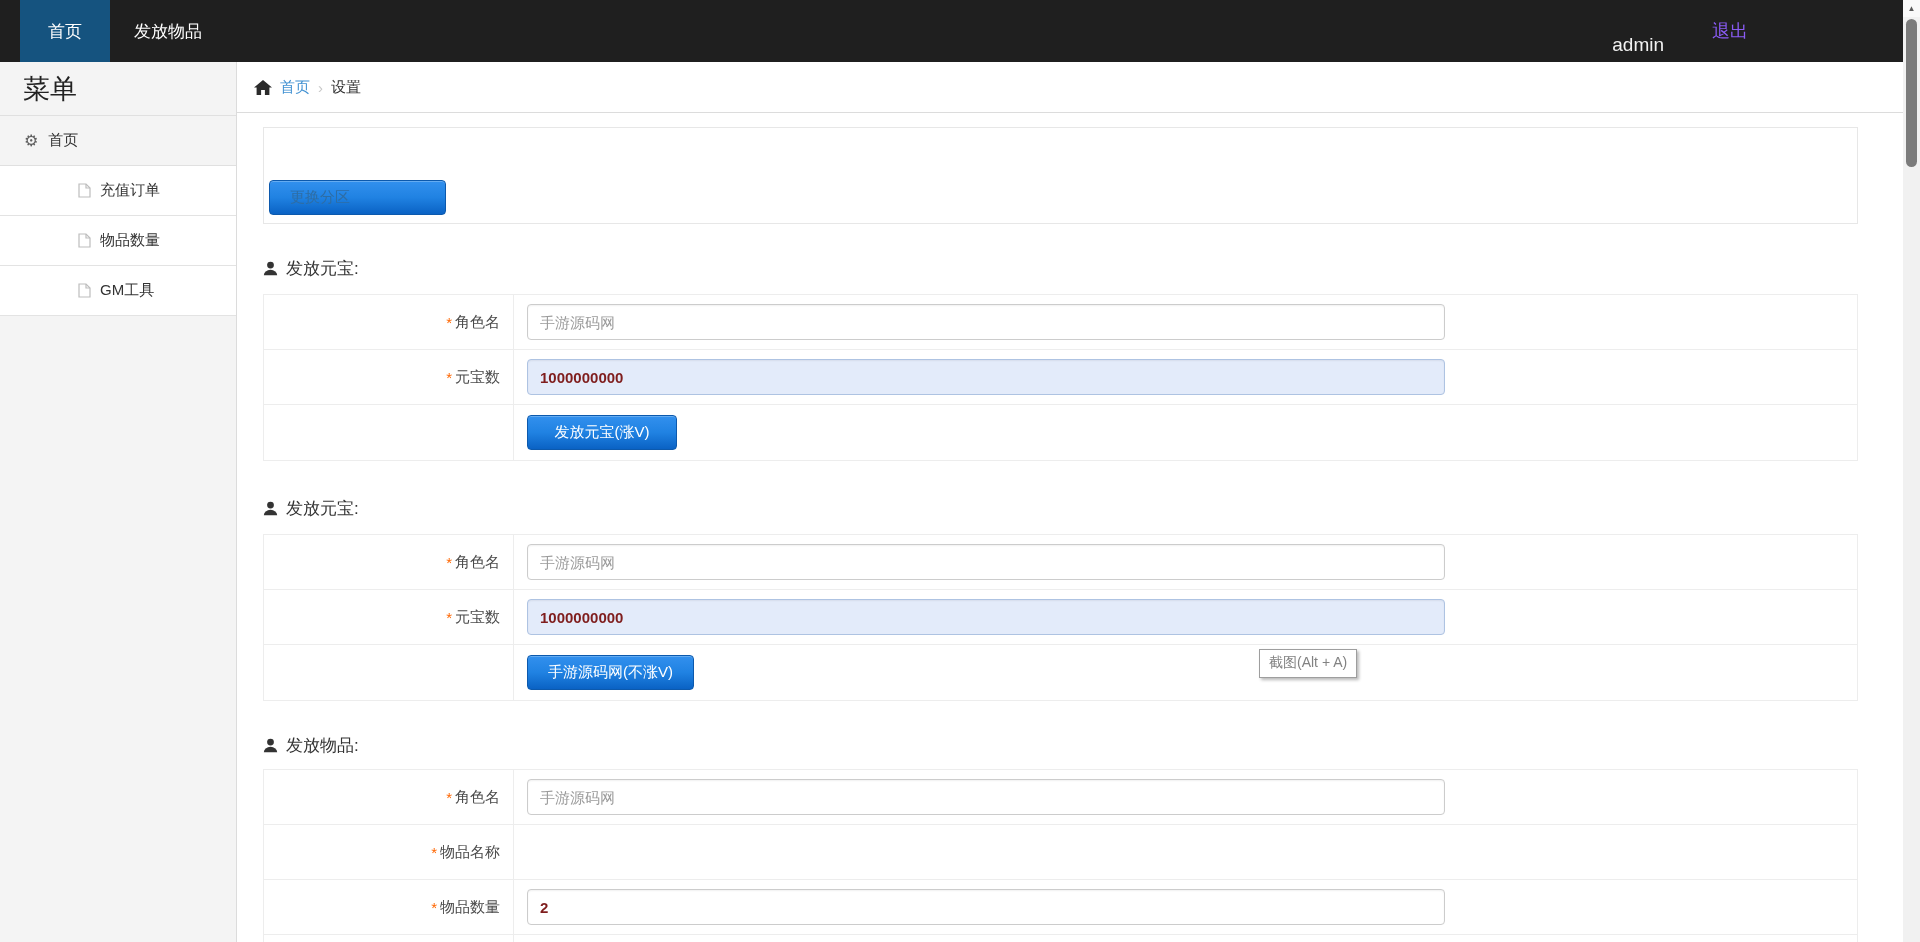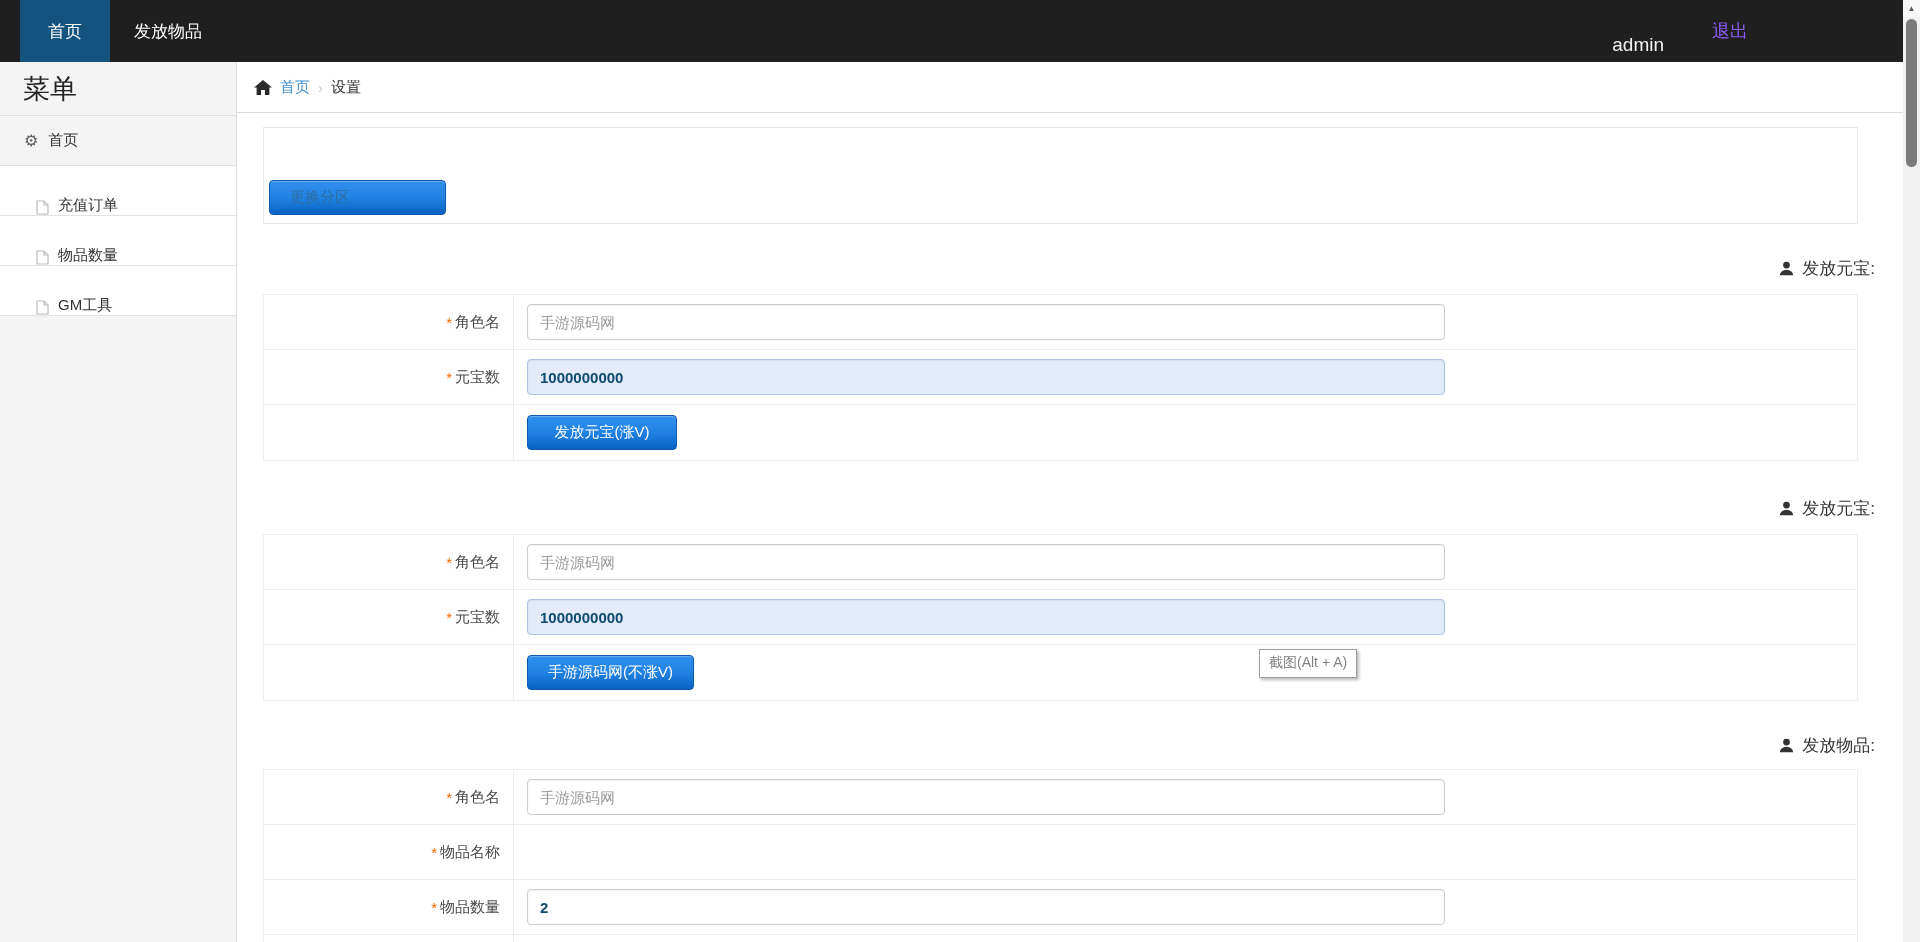--- a/index.html
+++ b/index.html
@@ -15,21 +15,21 @@
   .nav-logout { color:#8b5cf6; font-size:18px; cursor:pointer; }
 
   
   .layout { display:flex; height:880px; }
 
   
   .sidebar { width:237px; flex:none; background:#f4f4f4; border-right:1px solid #dcdcdc; }
   .sidebar-title { height:54px; display:flex; align-items:center; padding-left:23px; font-size:27px; color:#222; border-bottom:1px solid #e0e0e0;text-align:center; }
   .menu-root { height:50px; display:flex; align-items:center; gap:10px; padding-left:24px; font-size:15px; color:#333; border-bottom:1px solid #e0e0e0; cursor:pointer; }
   .gear { font-size:16px; color:#606060; line-height:1; }
-  .menu-item { height:50px; display:flex; align-items:flex-end; gap:9px; padding-left:36px; font-size:15px; color:#333; background:#fff; border-bottom:1px solid #e3e3e3; cursor:pointer; }
+  .menu-item { height:50px; display:flex; align-items:center; gap:9px; padding-left:78px; font-size:15px; color:#333; background:#fff; border-bottom:1px solid #e3e3e3; cursor:pointer; }
   .file-ic { flex:none; display:inline-flex; }
 
   
   .main { flex:1; background:#fff; min-width:0; }
   .breadcrumb-bar { height:51px; background:#fff; border-bottom:1px solid #dcdcdc; display:flex; align-items:center; padding-left:17px; gap:8px; }
   .crumb-home { display:inline-flex; }
   .crumb-link { color:#4191d2; font-size:15px; text-decoration:none; cursor:pointer; }
   .crumb-sep { color:#c8c8c8; font-size:15px; }
   .crumb-cur { color:#333; font-size:15px; }
 
@@ -38,34 +38,34 @@
   
   .panel-box { border:1px solid #e7e7e7; background:#fff; padding:8px 6px 8px 5px; width:1595px; }
 
   .btn-blue { display:inline-flex; align-items:center; justify-content:center; min-width:150px; height:35px; padding:0 20px;
     background:linear-gradient(180deg,#3290ee 0%,#2082e2 50%,#0a62c4 100%);
     border:1px solid #0c59ad; border-radius:4px; color:#fff; font-size:15px; cursor:pointer;
     box-shadow:inset 0 1px 0 rgba(255,255,255,.25); font-family:inherit; }
   .btn-zone { width:177px; justify-content:flex-start; color:#2e6da4;margin-top:44px; }
 
   
-  .section-head { display:flex; align-items:center; gap:8px; margin-top:33px; font-size:17px; color:#333;justify-content:flex-end; }
+  .section-head { display:flex; align-items:center; gap:8px; margin-top:33px; font-size:17px; color:#333; }
   .section-head.tight { margin-top:36px; }
   .person-ic { display:inline-flex; }
 
   
   .form-table { width:1595px; border:1px solid #ededed; margin-top:14px; background:#fff; }
   .form-row { display:flex; min-height:55px; border-bottom:1px solid #ededed; align-items:center; }
   .form-row:last-child { border-bottom:none; }
   .cell-label { width:250px; flex:none; align-self:stretch; display:flex; align-items:center; justify-content:flex-end;
     padding-right:13px; border-right:1px solid #ededed; font-size:15px; color:#4a4a4a; }
   .req { color:#ff6600; margin-right:3px; font-size:15px; }
   .cell-field { padding:9px 0 9px 13px; display:flex; align-items:center; }
   .txt-input { width:918px; height:36px; border:1px solid #cccccc; border-radius:4px; padding:8px 12px; font-size:15px;
-    font-family:inherit; color:#0c4a6e; font-weight:bold; background:#fff; outline:none;
+    font-family:inherit; color:#7f1d1d; font-weight:bold; background:#fff; outline:none;
     box-shadow:inset 0 1px 2px rgba(0,0,0,.06); }
   .txt-input::placeholder { color:#9a9a9a; font-weight:normal; opacity:1; }
   .txt-input.autofill { background:#e3ebfa; border-color:#aec3e2; }
 
   
   .tooltip { position:absolute; left:1259px; top:649px; background:#fff; border:1px solid #9e9e9e; color:#828282;
     font-size:14px; padding:4px 9px 5px; box-shadow:2px 2px 3px rgba(0,0,0,.28); white-space:nowrap; z-index:40; }
 
   
   .scrollbar { position:absolute; right:0; top:0; width:17px; height:942px; background:#f1f1f1; z-index:60; }

